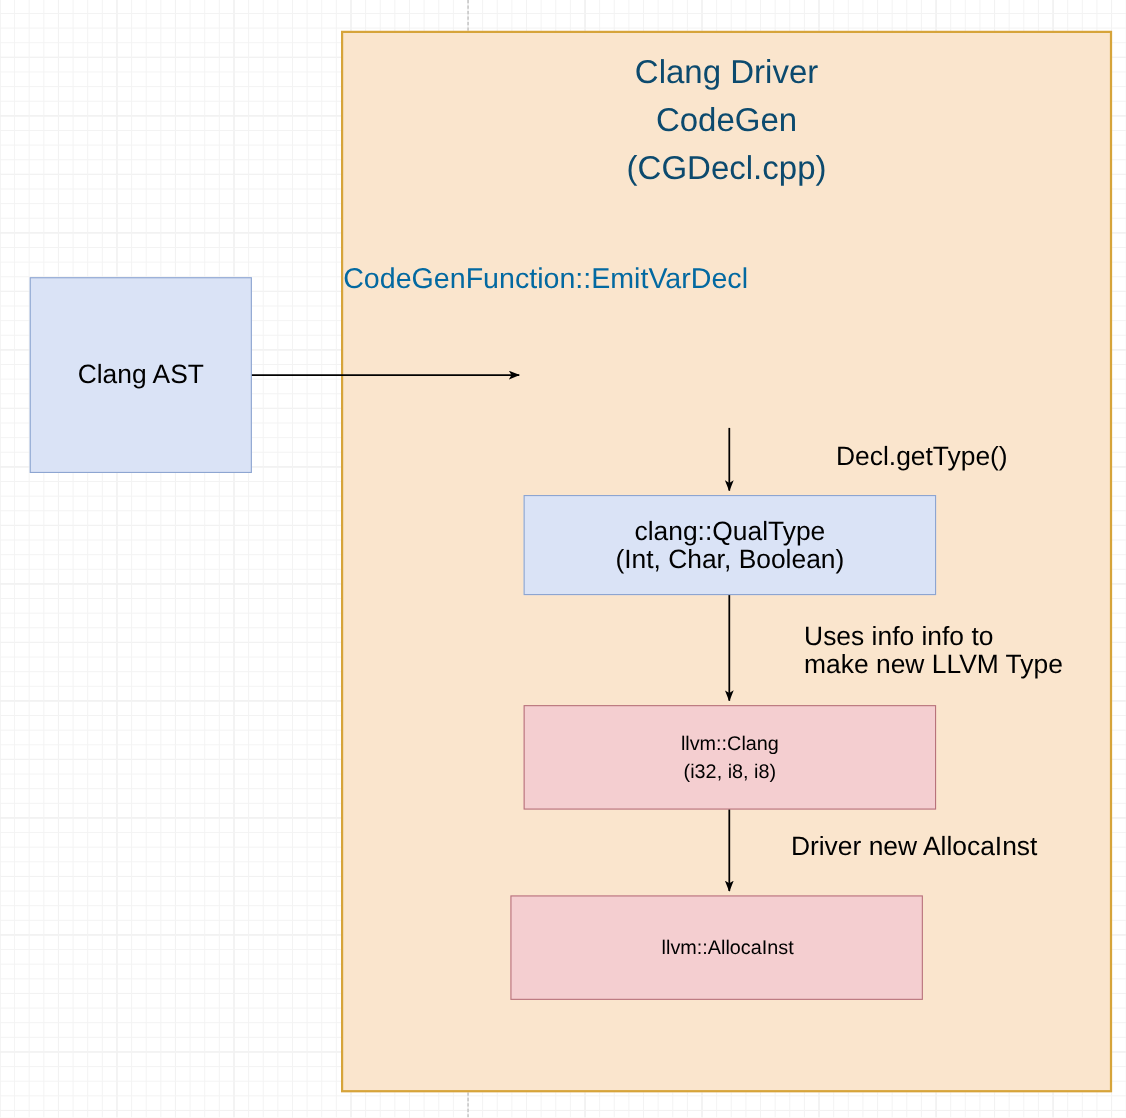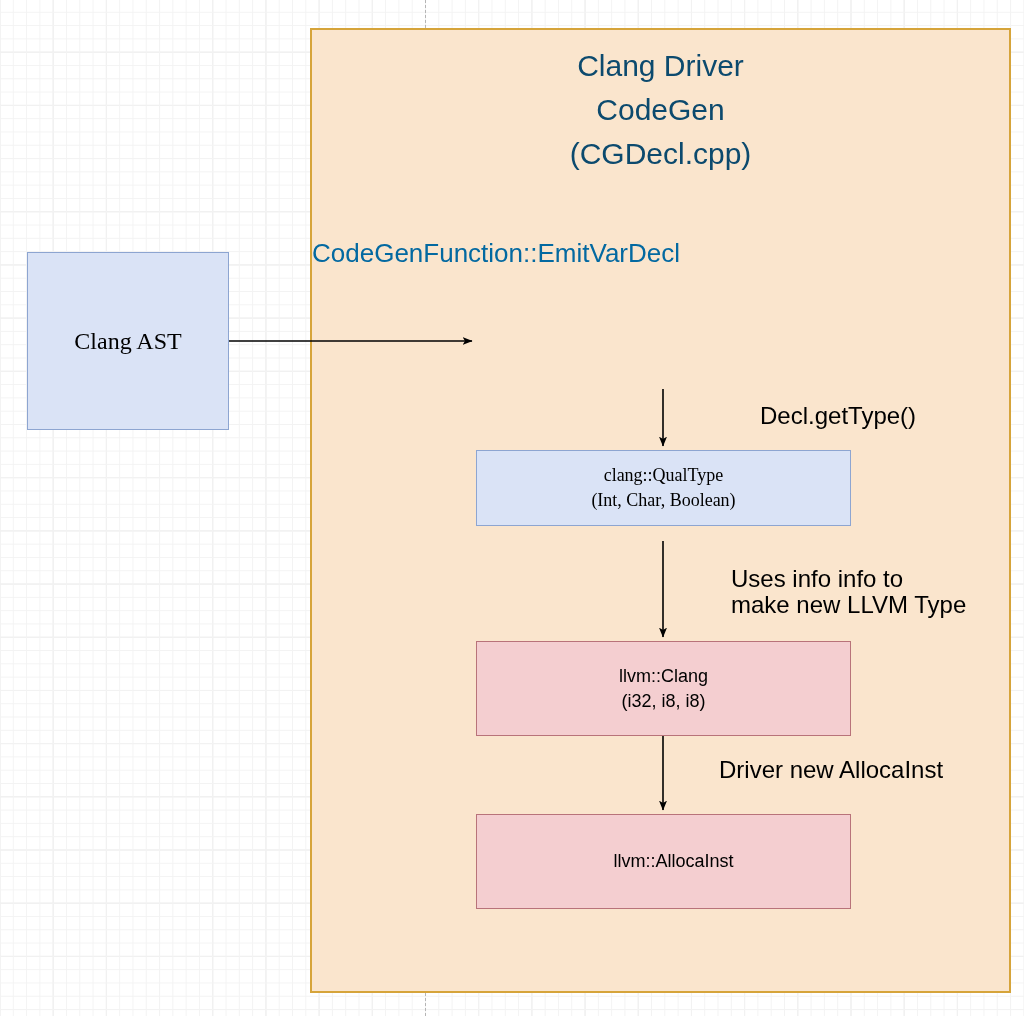--- a/index.html
+++ b/index.html
@@ -83,21 +83,20 @@
     display: flex;
     align-items: center;
     justify-content: center;
     text-align: center;
     color: #000000;
     white-space: pre-line;
   }
   .node.blue {
     background: #dae3f6;
     border: 1px solid #8da5d1;
-    font-family: Liberation Serif, serif;
   }
   .node.red {
     background: #f4ced0;
     border: 1px solid #b8737a;
   }
 
   .node-label {
     display: block;
     white-space: pre-line;
   }
@@ -118,34 +117,34 @@
     top: 294px;
     width: 375px;
     height: 95px;
     font-size: 18px;
     line-height: 24px;
   }
   #node-clang-qualtype {
     left: 476px;
     top: 450px;
     width: 375px;
-    height: 76px;
-    font-size: 18px;
+    height: 91px;
+    font-size: 24px;
     line-height: 25px;
   }
   #node-llvm-type {
     left: 476px;
     top: 641px;
     width: 375px;
     height: 95px;
     font-size: 18px;
     line-height: 25px;
   }
   #node-llvm-allocainst {
-    left: 476px;
+    left: 464px;
     top: 814px;
     width: 375px;
     height: 95px;
     font-size: 18px;
     line-height: 25px;
     padding-left: 20px;
   }
 
   
   .edge-svg {

